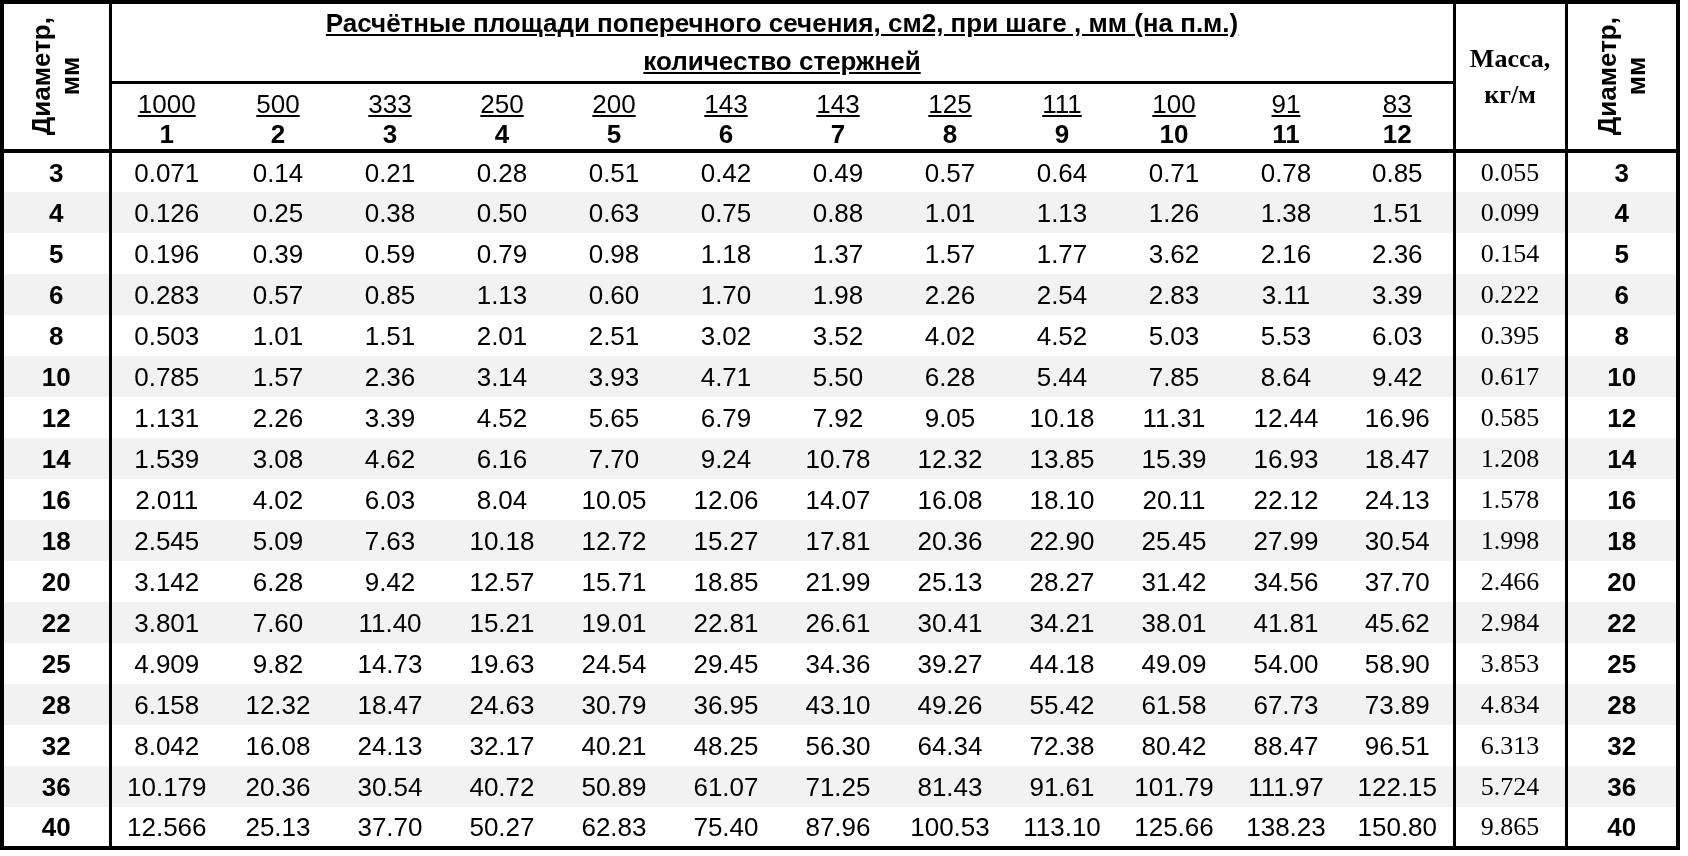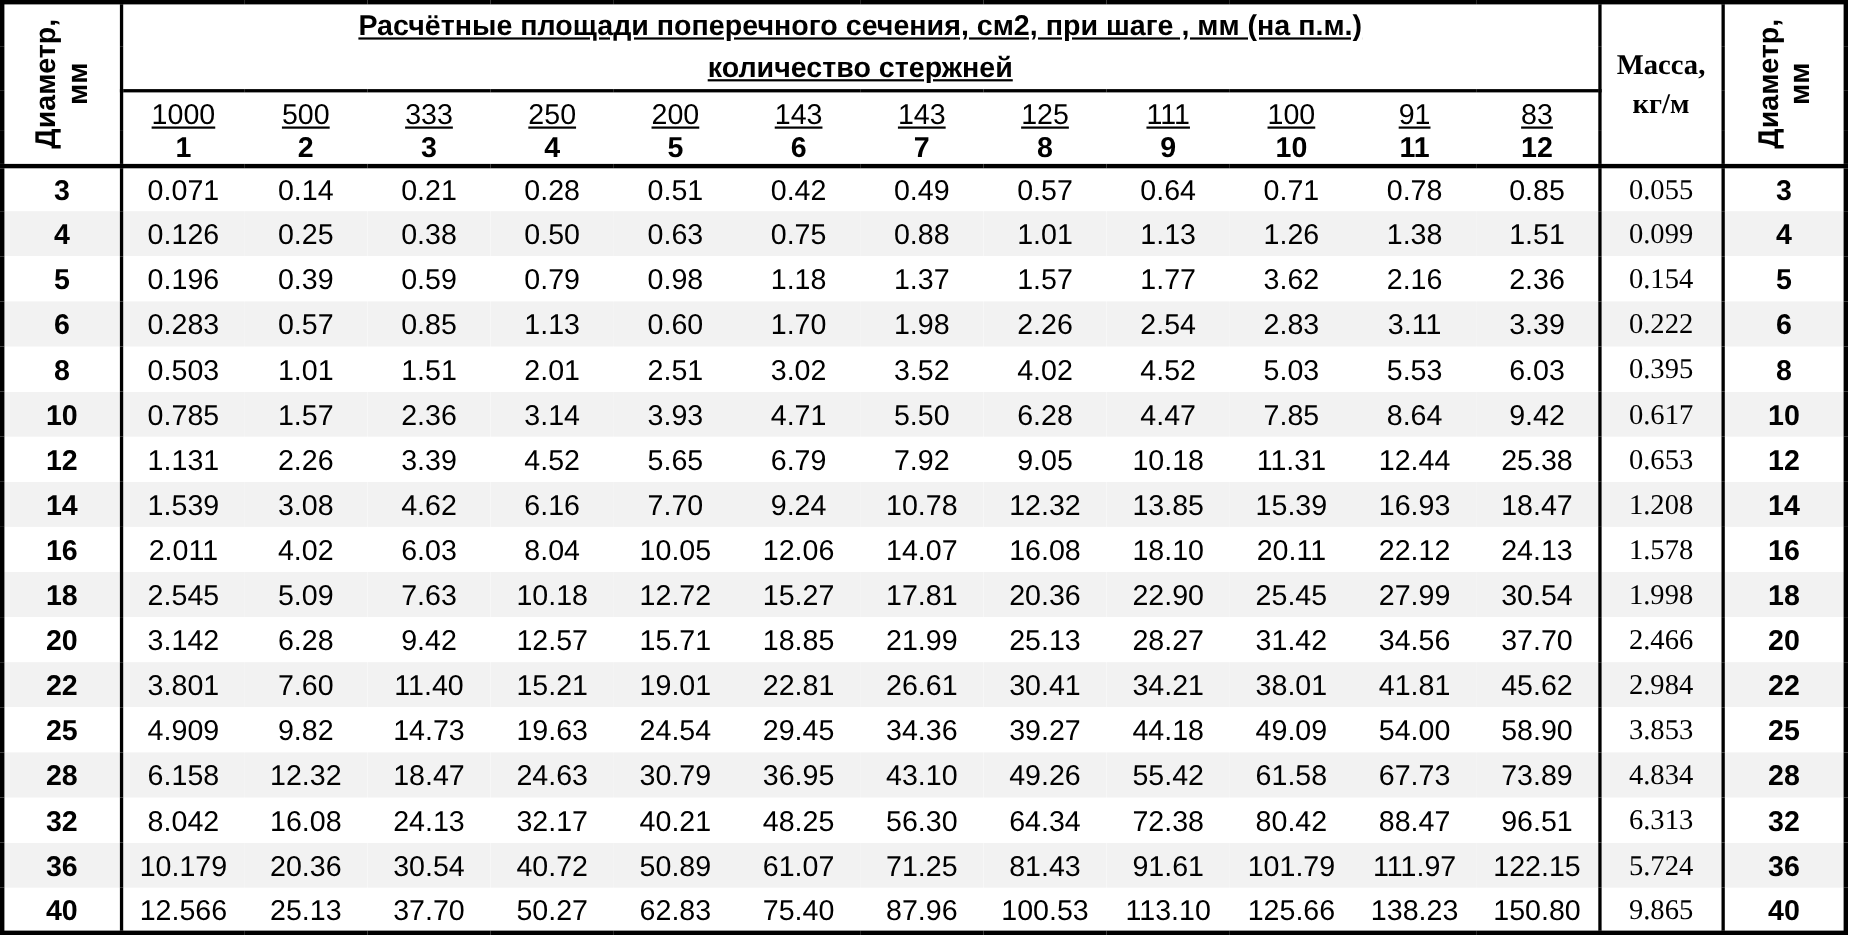--- a/index.html
+++ b/index.html
@@ -229,42 +229,42 @@
       <tr>
         <td class="diam sep-r">10</td>
         <td class="area">0.785</td>
         <td class="area">1.57</td>
         <td class="area">2.36</td>
         <td class="area">3.14</td>
         <td class="area">3.93</td>
         <td class="area">4.71</td>
         <td class="area">5.50</td>
         <td class="area">6.28</td>
-        <td class="area">4.47</td>
+        <td class="area">5.44</td>
         <td class="area">7.85</td>
         <td class="area">8.64</td>
         <td class="area">9.42</td>
         <td class="mass-val sep-l sep-r">0.617</td>
         <td class="diam">10</td>
       </tr>
       <tr>
         <td class="diam sep-r">12</td>
         <td class="area">1.131</td>
         <td class="area">2.26</td>
         <td class="area">3.39</td>
         <td class="area">4.52</td>
         <td class="area">5.65</td>
         <td class="area">6.79</td>
         <td class="area">7.92</td>
         <td class="area">9.05</td>
         <td class="area">10.18</td>
         <td class="area">11.31</td>
         <td class="area">12.44</td>
-        <td class="area">25.38</td>
-        <td class="mass-val sep-l sep-r">0.653</td>
+        <td class="area">16.96</td>
+        <td class="mass-val sep-l sep-r">0.585</td>
         <td class="diam">12</td>
       </tr>
       <tr>
         <td class="diam sep-r">14</td>
         <td class="area">1.539</td>
         <td class="area">3.08</td>
         <td class="area">4.62</td>
         <td class="area">6.16</td>
         <td class="area">7.70</td>
         <td class="area">9.24</td>

